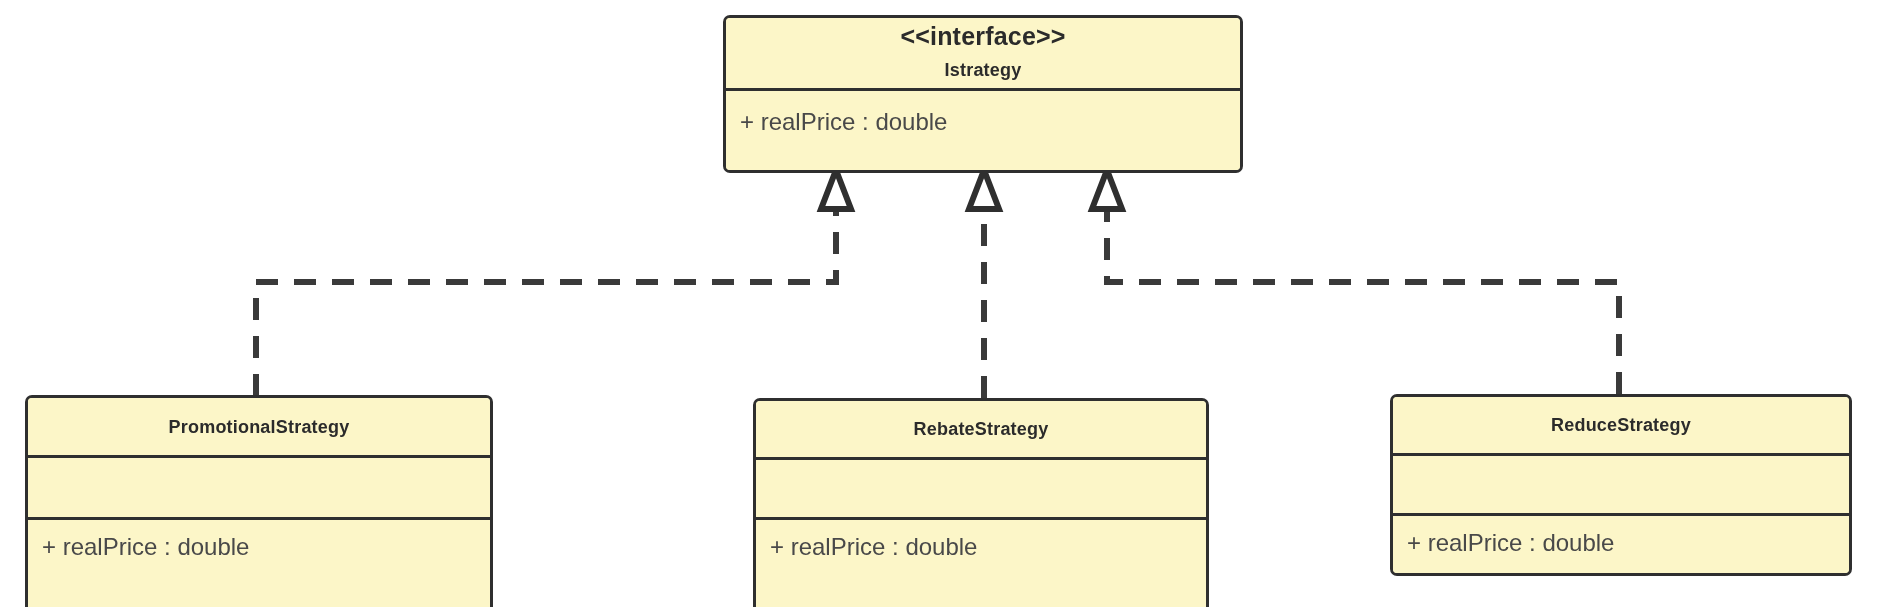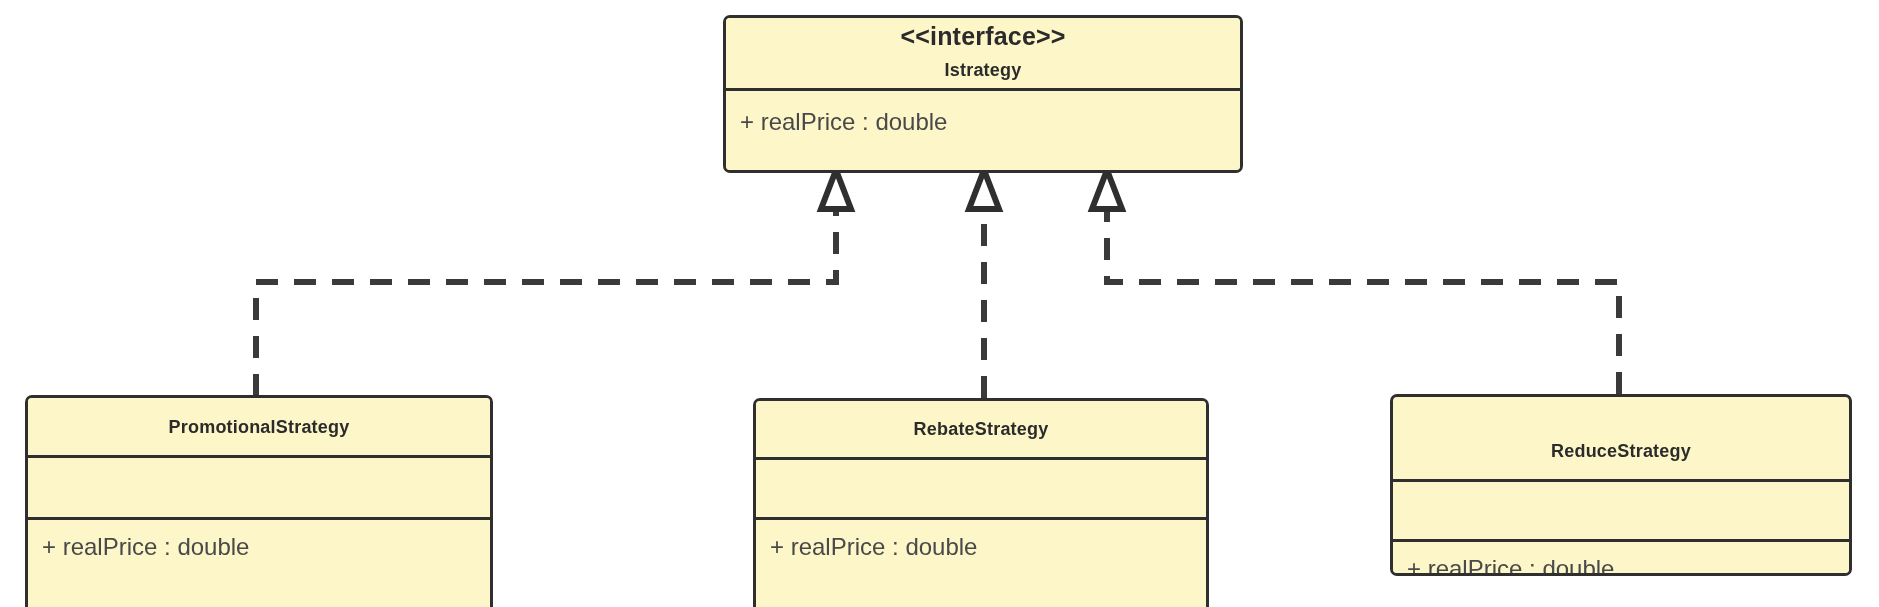--- a/index.html
+++ b/index.html
@@ -121,21 +121,21 @@
     <div class="uml-compartment uml-title" style="height:56px;">
       <div class="cname">RebateStrategy</div>
     </div>
     <div class="uml-compartment uml-empty" style="height:60px;"></div>
     <div class="uml-compartment uml-attrs" style="height:60px; padding-top:12px;">
       <div class="uml-attr">+ realPrice : double</div>
     </div>
   </div>
 
   <div class="uml-class" style="left:1390px; top:394px; width:462px; height:182px;">
-    <div class="uml-compartment uml-title" style="height:56px;margin-top:26px;">
+    <div class="uml-compartment uml-title" style="height:56px;">
       <div class="cname">ReduceStrategy</div>
     </div>
     <div class="uml-compartment uml-empty" style="height:60px;"></div>
     <div class="uml-compartment uml-attrs" style="height:60px; padding-top:12px;">
       <div class="uml-attr">+ realPrice : double</div>
     </div>
   </div>
 
 </div>
 

